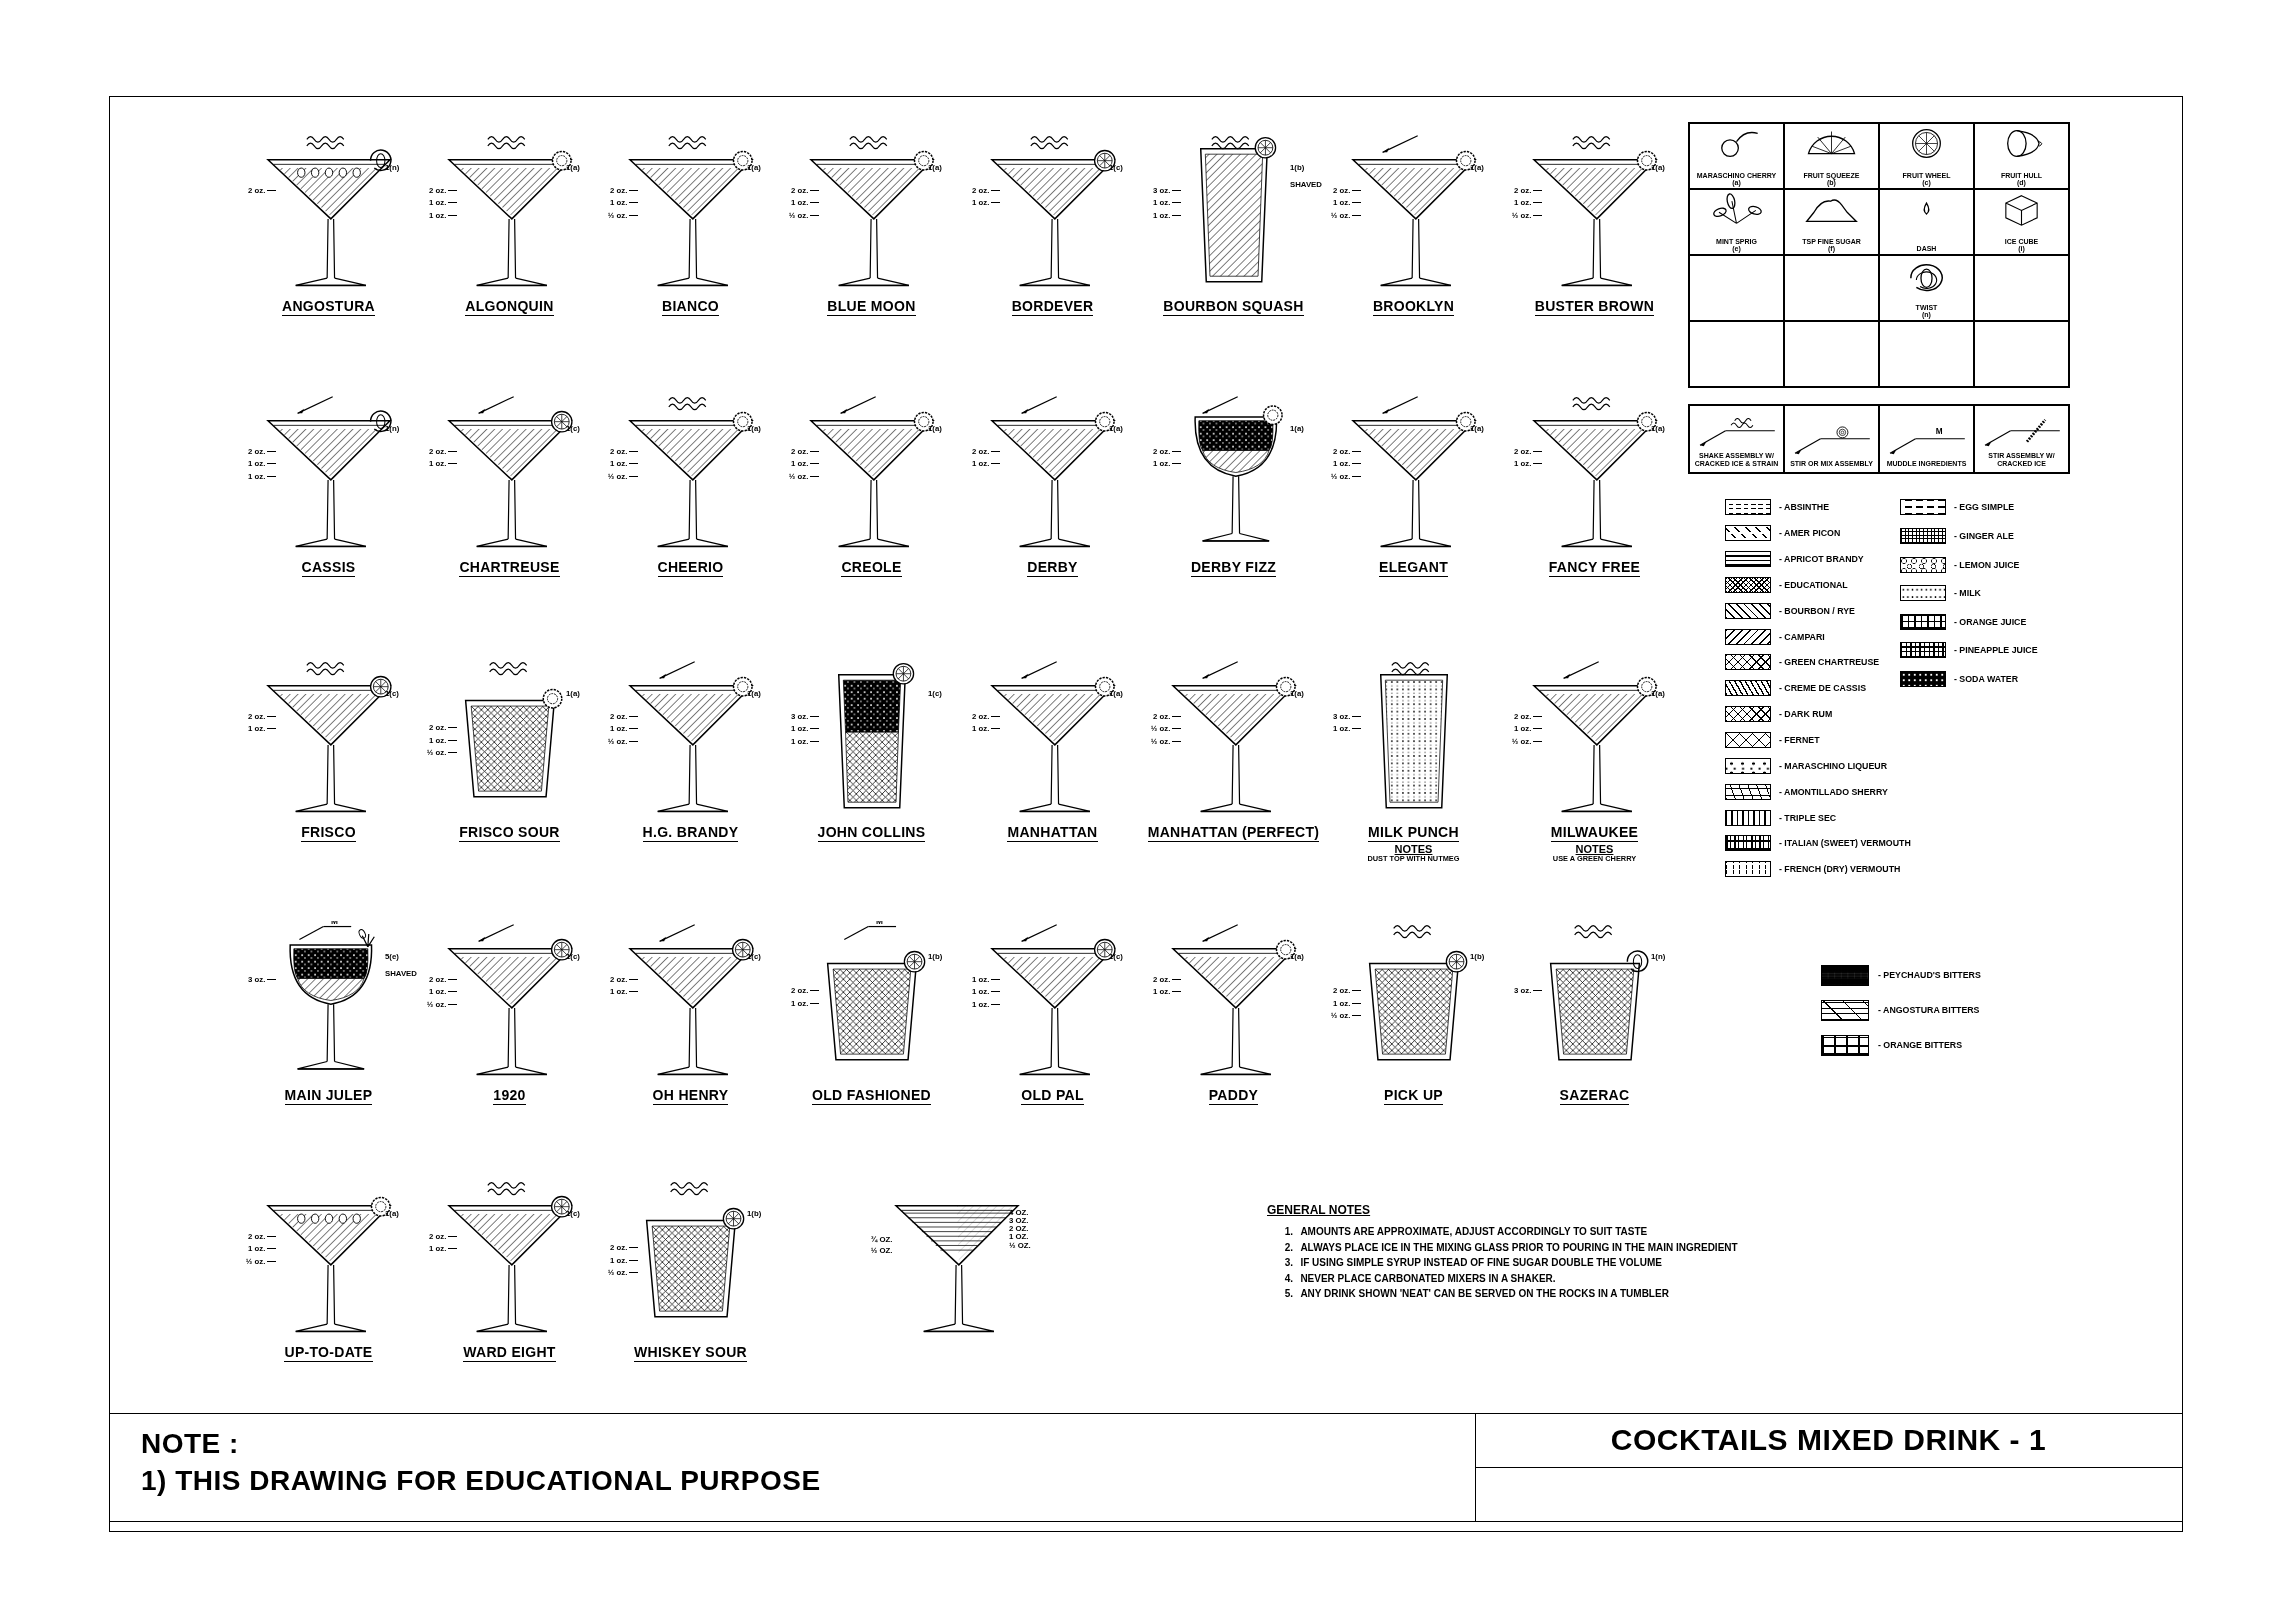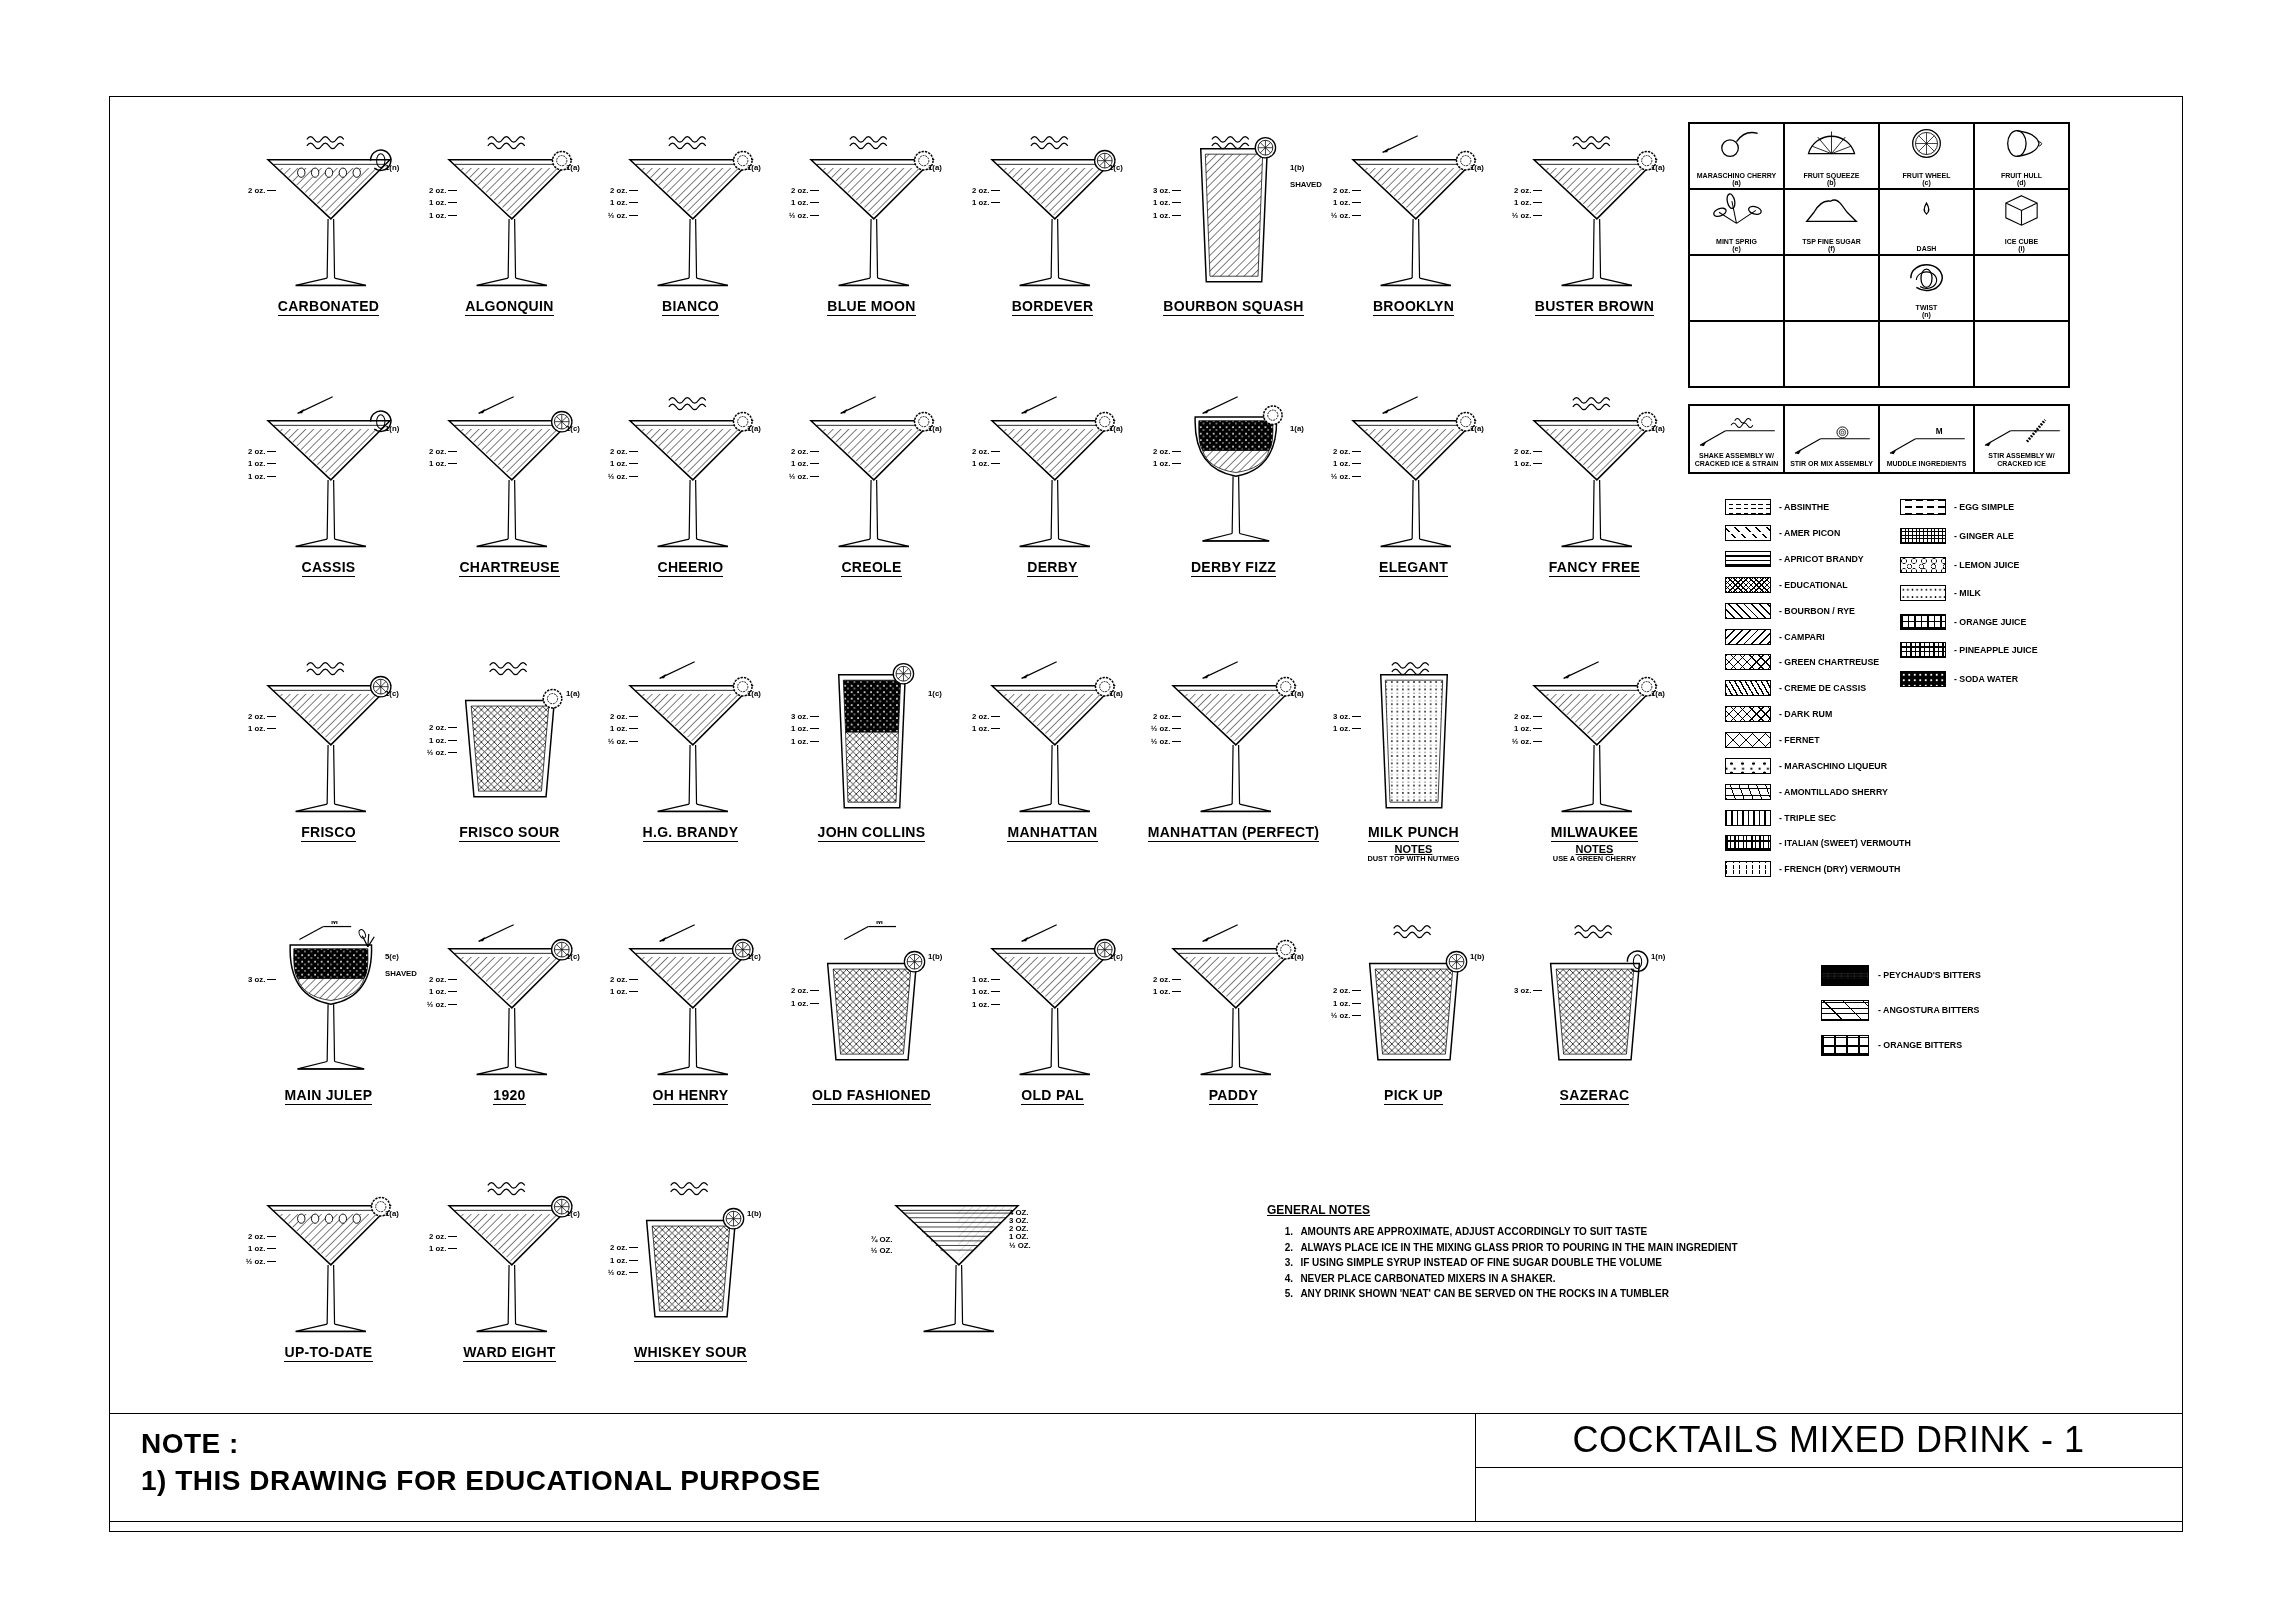--- a/index.html
+++ b/index.html
@@ -3,21 +3,21 @@
 <meta charset="utf-8">
 <style>
   html,body{margin:0;padding:0;background:#fff;}
   body{width:2290px;height:1619px;position:relative;font-family:"Liberation Sans",sans-serif;color:#000;}
   .sheet{position:absolute;left:109px;top:96px;width:2072px;height:1434px;border:1.8px solid #000;background:#fff;}
   
   .strip-line{position:absolute;left:0;width:100%;height:0;border-top:1.8px solid #000;}
   .vline{position:absolute;width:0;border-left:1.8px solid #000;}
   .note-title{position:absolute;left:31px;top:1331px;font-size:28px;font-weight:bold;letter-spacing:0.5px;}
   .note-line{position:absolute;left:31px;top:1368px;font-size:28px;font-weight:bold;letter-spacing:0.5px;}
-  .tb-cell{position:absolute;left:1365px;width:707px;display:flex;align-items:center;justify-content:center;font-size:36px;font-weight:normal;letter-spacing:0.5px;}
+  .tb-cell{position:absolute;left:1365px;width:707px;display:flex;align-items:center;justify-content:center;font-size:30px;font-weight:bold;letter-spacing:0.5px;}
   
   .drink-cell{position:absolute;width:175px;height:214px;}
   .drink-svg{position:absolute;left:14px;top:0;}
   .drink-name{position:absolute;left:0;top:166px;width:175px;text-align:center;font-size:14px;font-weight:bold;letter-spacing:0.3px;}
   .drink-name span{border-bottom:1.8px solid #000;padding-bottom:0.9px;}
   .callout{position:absolute;font-size:7.8px;font-weight:bold;white-space:nowrap;}
   .callout .ldr{display:inline-block;width:9.2px;vertical-align:middle;border-top:0.9px solid #000;margin-left:1.8px;}
   .co-left{width:39px;text-align:right;left:-3.7px;}
   .co-right{left:144px;}
   .note-sub-t{position:absolute;left:0;top:185px;width:175px;text-align:center;font-size:11px;font-weight:bold;text-decoration:underline;}
@@ -107,21 +107,21 @@
             <ellipse cx="95" cy="44" rx="4" ry="5" fill="#fff" stroke="#000" stroke-width="1"></ellipse>
             <ellipse cx="110" cy="44" rx="4" ry="5" fill="#fff" stroke="#000" stroke-width="1"></ellipse>
             <path d="M79 94 L78 158 M85 94 L86 158" stroke="#000" stroke-width="1.3" fill="none"></path>
             <path d="M78 158 L44 166 L120 166 L86 158" fill="none" stroke="#000" stroke-width="1.3"></path>
             <line x1="44" y1="166" x2="120" y2="166" stroke="#000" stroke-width="1.6"></line>
             <path d="M125 31 a11 11 0 1 1 4 8" fill="none" stroke="#000" stroke-width="1.6"></path>
             <ellipse cx="136" cy="31" rx="4.5" ry="7.5" fill="none" stroke="#000" stroke-width="1.1"></ellipse>
           </svg></div>
         <div class="callout co-left" style="top: 54px;">2 oz.<span class="ldr"></span></div>
         <div class="callout co-right" style="top: 31px;">1(n)</div>
-        <div class="drink-name"><span>CARBONATED</span></div>
+        <div class="drink-name"><span>ANGOSTURA</span></div>
       </div>
       <div class="drink-cell" style="left: 312px; top: 35px;">
         <div class="drink-svg"><svg width="148" height="159" viewBox="0 0 160 172">
             <defs>
               <pattern id="h2" patternUnits="userSpaceOnUse" width="6" height="6" patternTransform="rotate(45)">
                 <line x1="0" y1="0" x2="0" y2="6" stroke="#000" stroke-width="1.1"></line>
               </pattern>
               <pattern id="c2" patternUnits="userSpaceOnUse" width="7" height="7">
                 <path d="M0 0L7 7M7 0L0 7" stroke="#000" stroke-width="0.8" fill="none"></path>
               </pattern>

